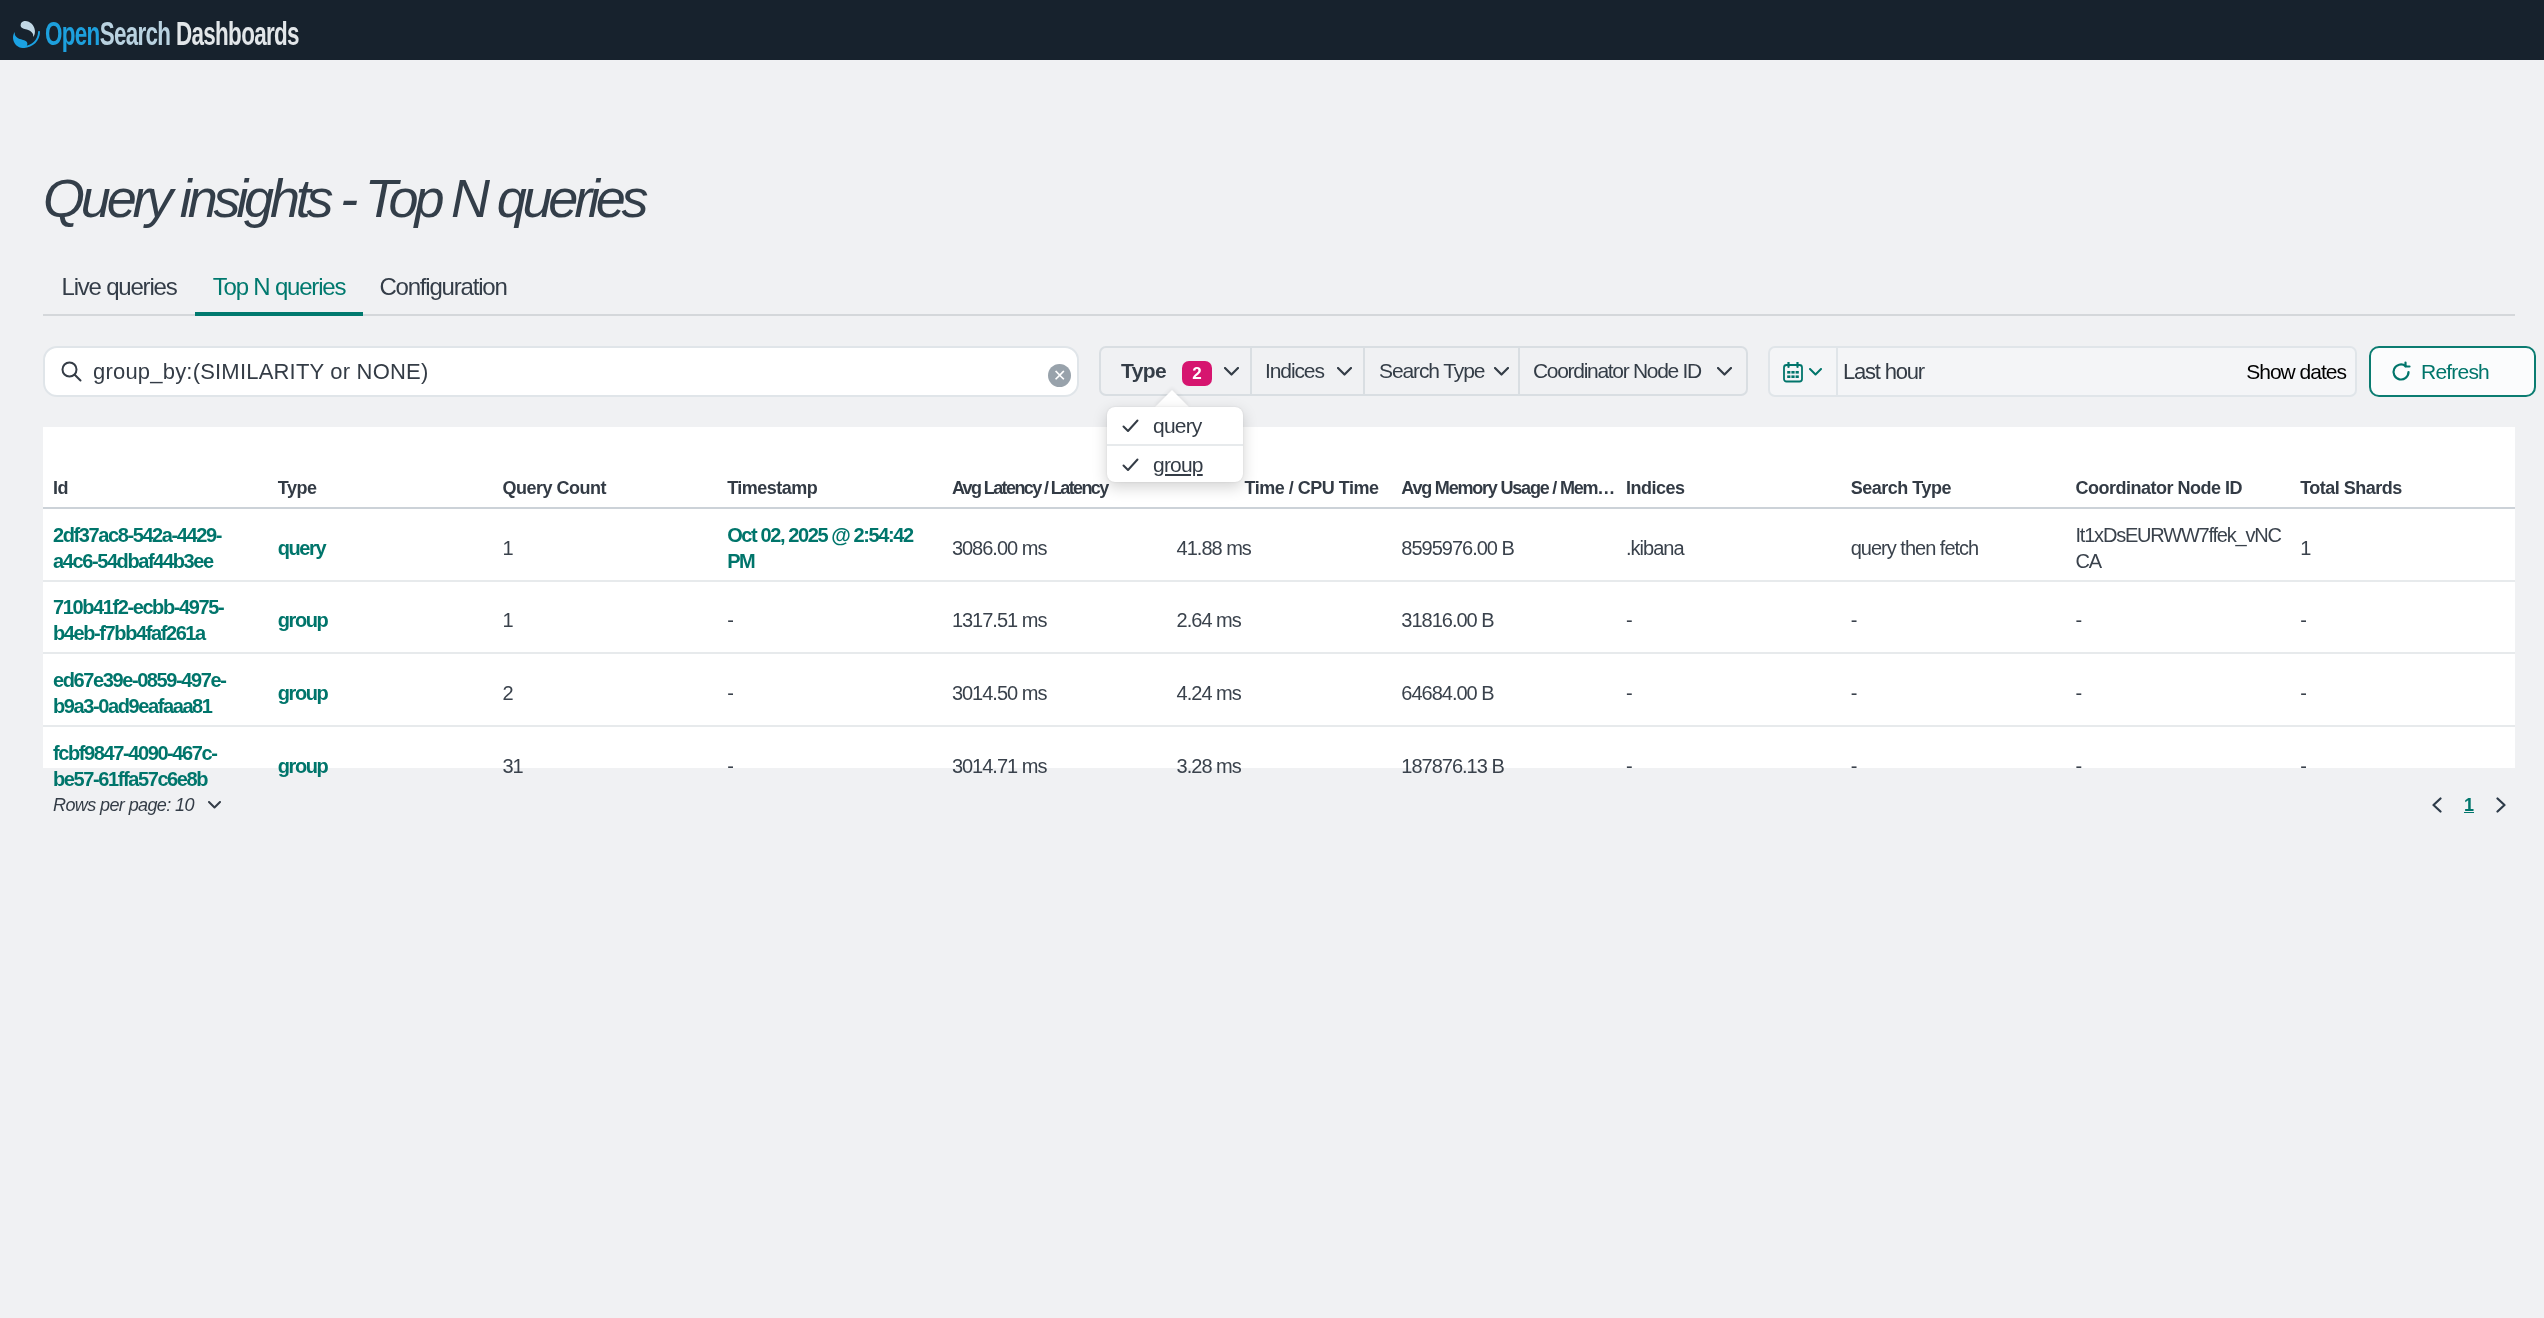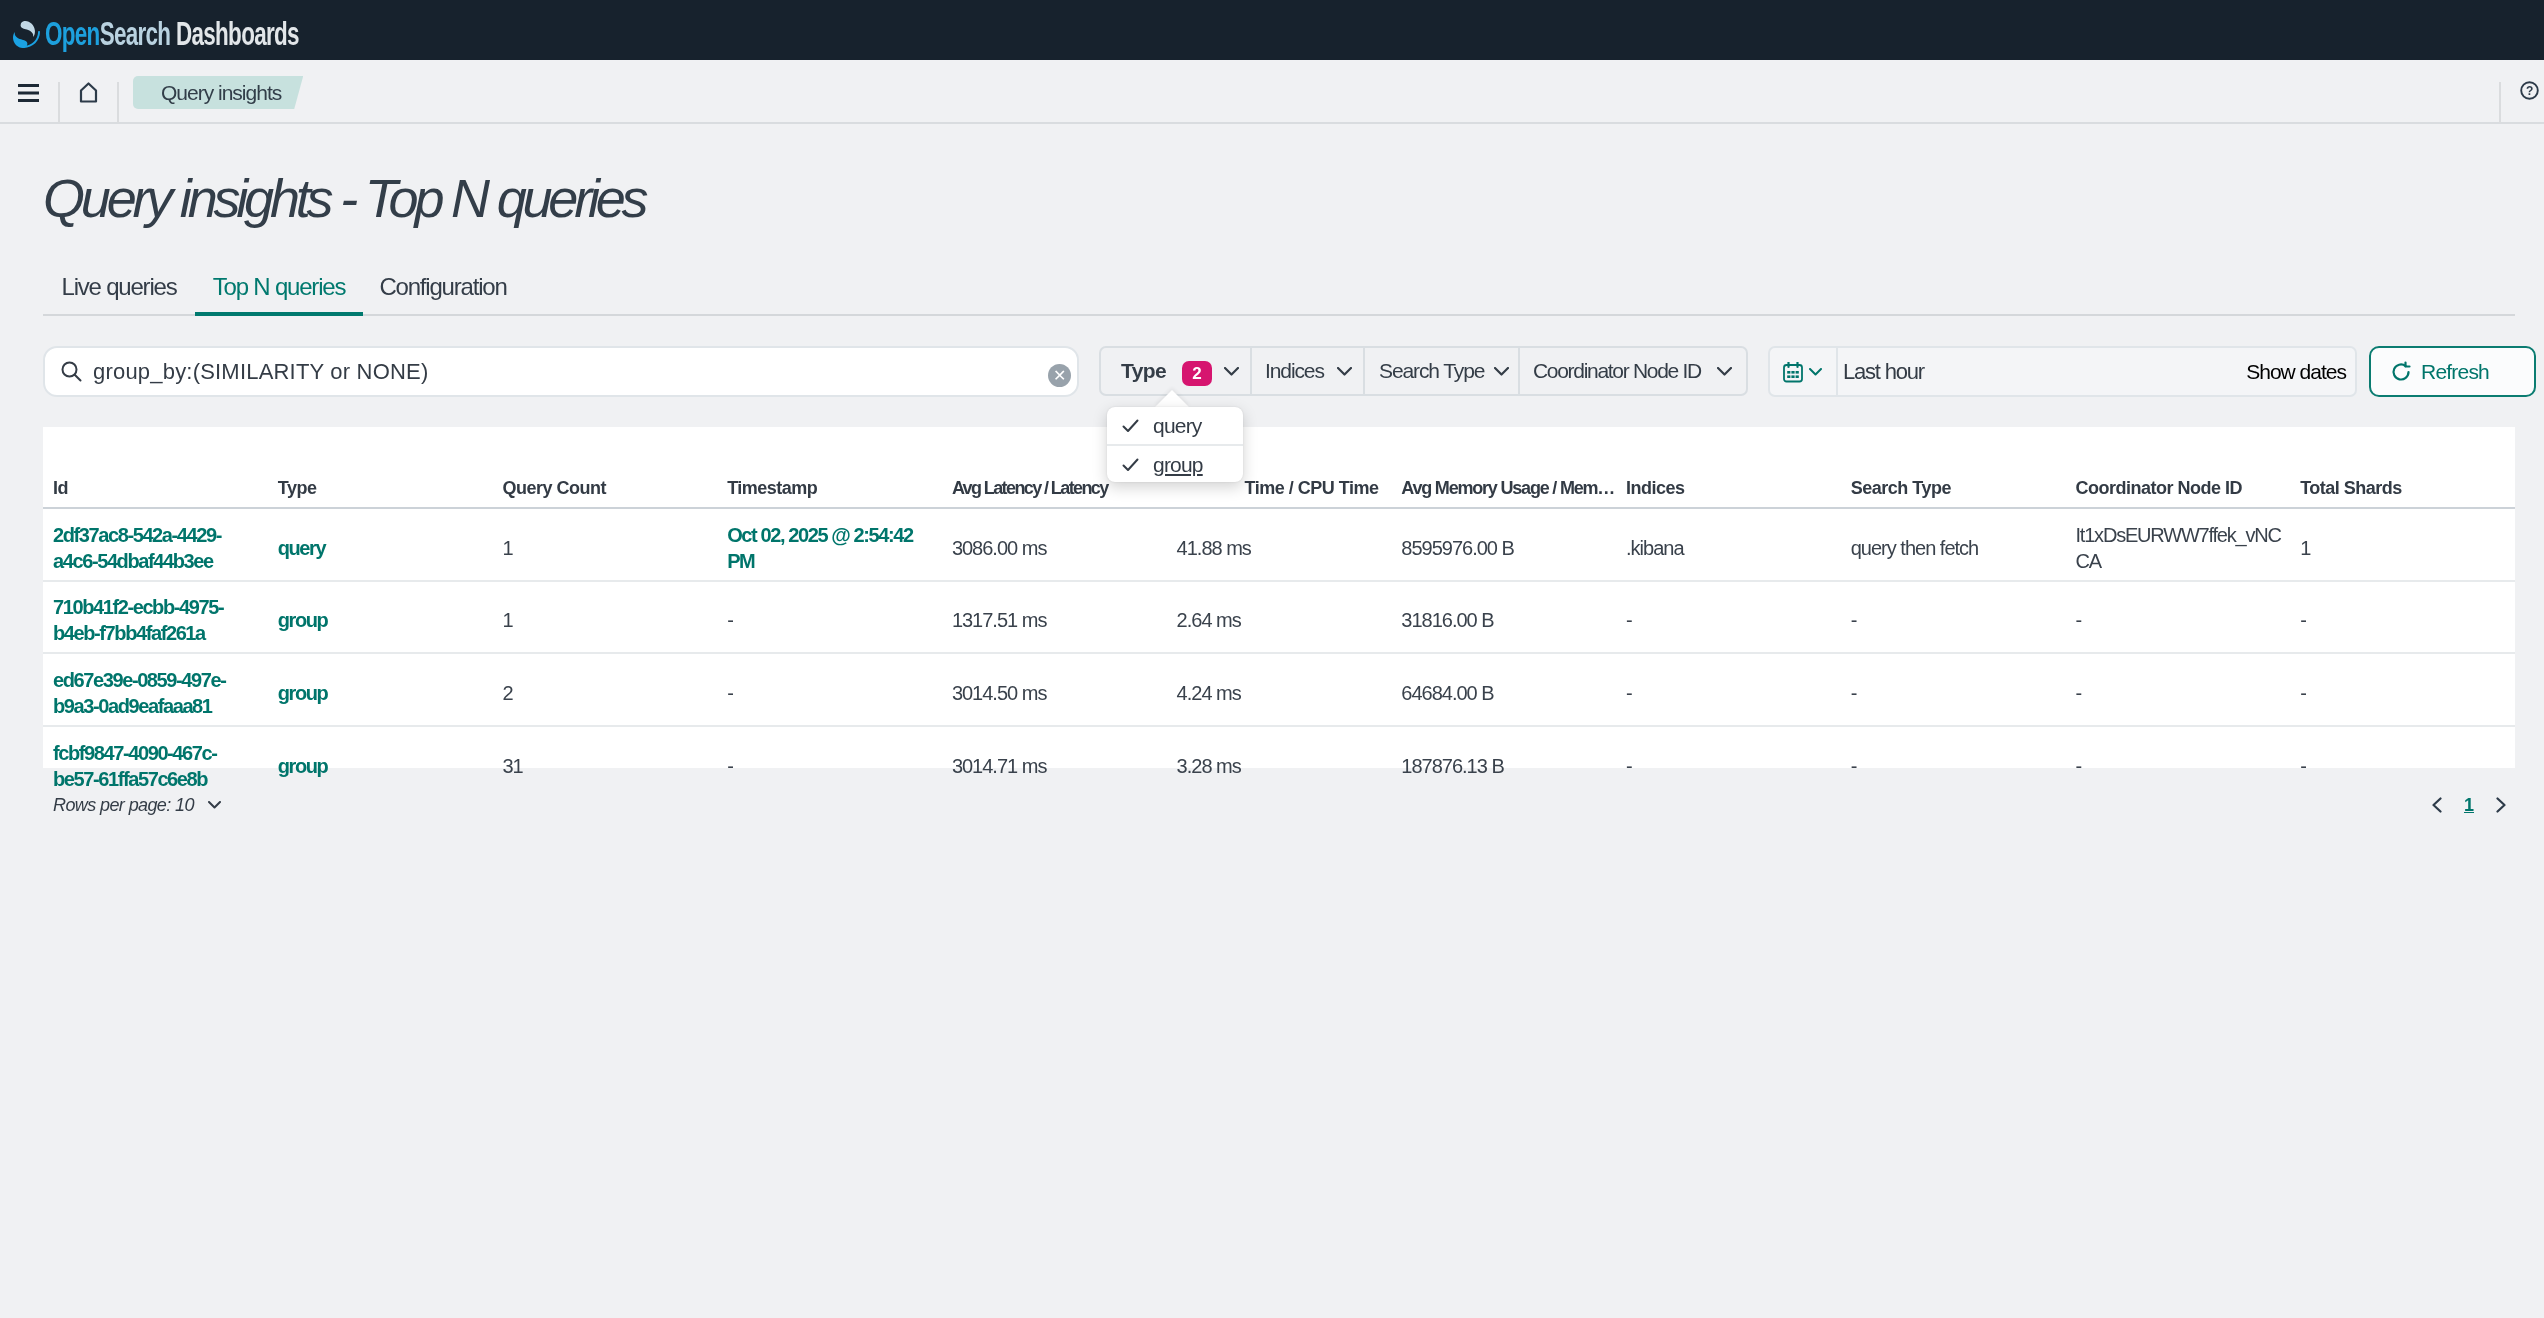--- a/index.html
+++ b/index.html
@@ -77,38 +77,20 @@
   <div class="abs" id="topnav"></div>
   <div class="abs" id="logo">
     <svg width="27" height="27" viewBox="0 0 64 64">
       <path fill="#1ba2e3" d="M61.7373 23.5C60.4878 23.5 59.475 24.5128 59.475 25.7623C59.475 44.3813 44.3813 59.475 25.7623 59.475C24.5128 59.475 23.5 60.4878 23.5 61.7373C23.5 62.9868 24.5128 63.9996 25.7623 63.9996C46.8804 63.9996 63.9996 46.8804 63.9996 25.7623C63.9996 24.5128 62.9868 23.5 61.7373 23.5Z"></path>
       <path fill="#c2d8e5" d="M48.0814 38C50.2572 34.4505 52.3615 29.7178 51.9475 23.0921C51.0899 9.3673 38.6589 -1.26194 26.9206 0.119414C22.3253 0.660331 17.6068 4.27969 18.0204 10.9004C18.2001 13.7764 19.6031 15.4701 21.8819 16.7692C24.0508 18.0057 26.8349 18.7891 29.9878 19.6762C33.7963 20.7478 38.2142 21.9905 41.6274 24.3354C45.7183 27.1458 48.5129 30.5691 48.0814 38Z"></path>
       <path fill="#1ba2e3" d="M3.91861 26C1.74276 29.5495 -0.361513 34.2822 0.0524931 40.9079C0.910072 54.6327 13.3411 65.2619 25.0794 63.8806C29.6747 63.3397 34.3932 59.7203 33.9796 53.0996C33.7999 50.2236 32.3969 48.5299 30.1181 47.2308C27.9492 45.9943 25.1651 45.2109 22.0122 44.3238C18.2037 43.2522 13.7858 42.0095 10.3726 39.6646C6.28168 36.8542 3.48708 33.4309 3.91861 26Z"></path>
     </svg>
     <div id="wordmark"><span class="w1">Open</span><span class="w2">Search</span><span class="w3"> Dashboards</span></div>
   </div>
 
-  <div class="abs" id="nav2">
-    <svg style="position:absolute;left:18px;top:24px" width="21" height="18" viewBox="0 0 21 18">
-      <rect x="0" y="0" width="21" height="3" fill="#1d2935"></rect>
-      <rect x="0" y="7.5" width="21" height="3" fill="#1d2935"></rect>
-      <rect x="0" y="15" width="21" height="3" fill="#1d2935"></rect>
-    </svg>
-    <div class="vdiv" style="left:58px"></div>
-    <svg style="position:absolute;left:79px;top:22px" width="19" height="21" viewBox="0 0 19 21">
-      <path d="M2 8.5 L9.5 1.5 L17 8.5 L17 19.5 L2 19.5 Z" fill="none" stroke="#2d3b49" stroke-width="2.2" stroke-linejoin="round"></path>
-    </svg>
-    <div class="vdiv" style="left:117px"></div>
-    <div id="chip">Query insights</div>
-    <div class="vdiv" style="left:2499px"></div>
-    <svg style="position:absolute;left:2520px;top:21px" width="19" height="19" viewBox="0 0 19 19">
-      <circle cx="9.5" cy="9.5" r="8.3" fill="none" stroke="#2d3b49" stroke-width="1.9"></circle>
-      <text x="9.5" y="13.6" text-anchor="middle" font-size="12" font-weight="bold" fill="#2d3b49" font-family="Liberation Sans">?</text>
-    </svg>
-  </div>
 
   <div class="abs" id="title">Query insights - Top N queries</div>
 
   <div class="tab" style="left:43px; width:152px;">Live queries</div>
   <div class="tab" style="left:195px; width:168px; color:#00796e;">Top N queries</div>
   <div class="tab" style="left:363px; width:160px;">Configuration</div>
   <div class="abs" id="tabrule"></div>
   <div class="abs" id="tabline"></div>
 
   <div class="ctl" id="search">

